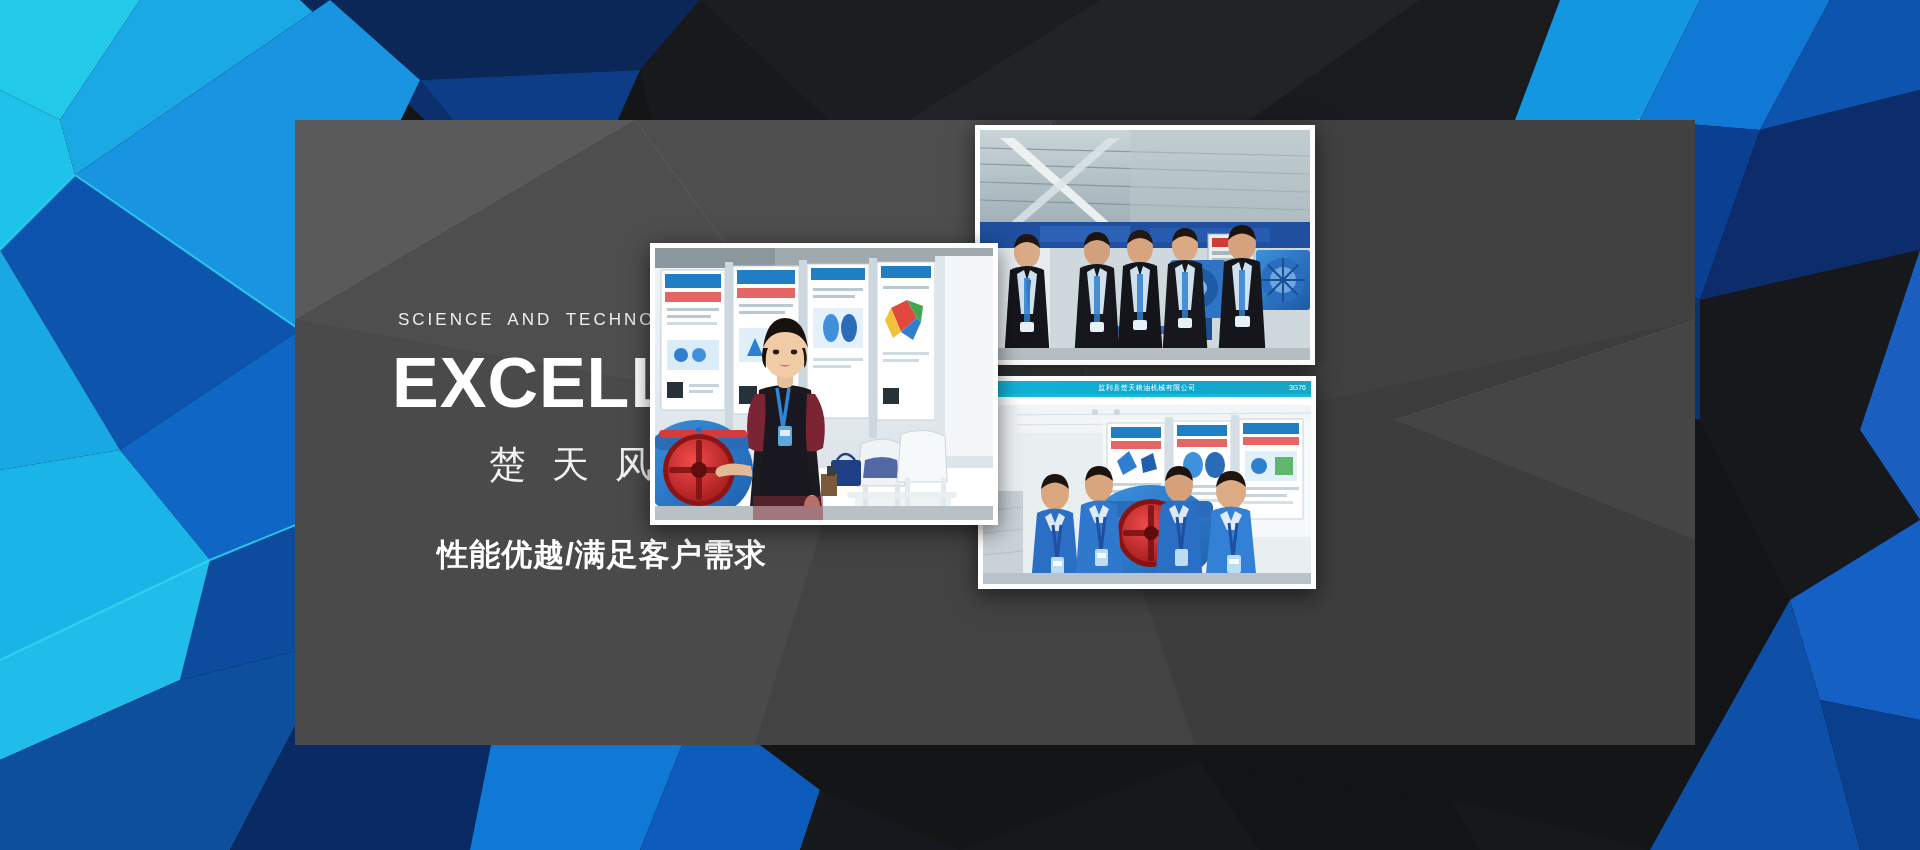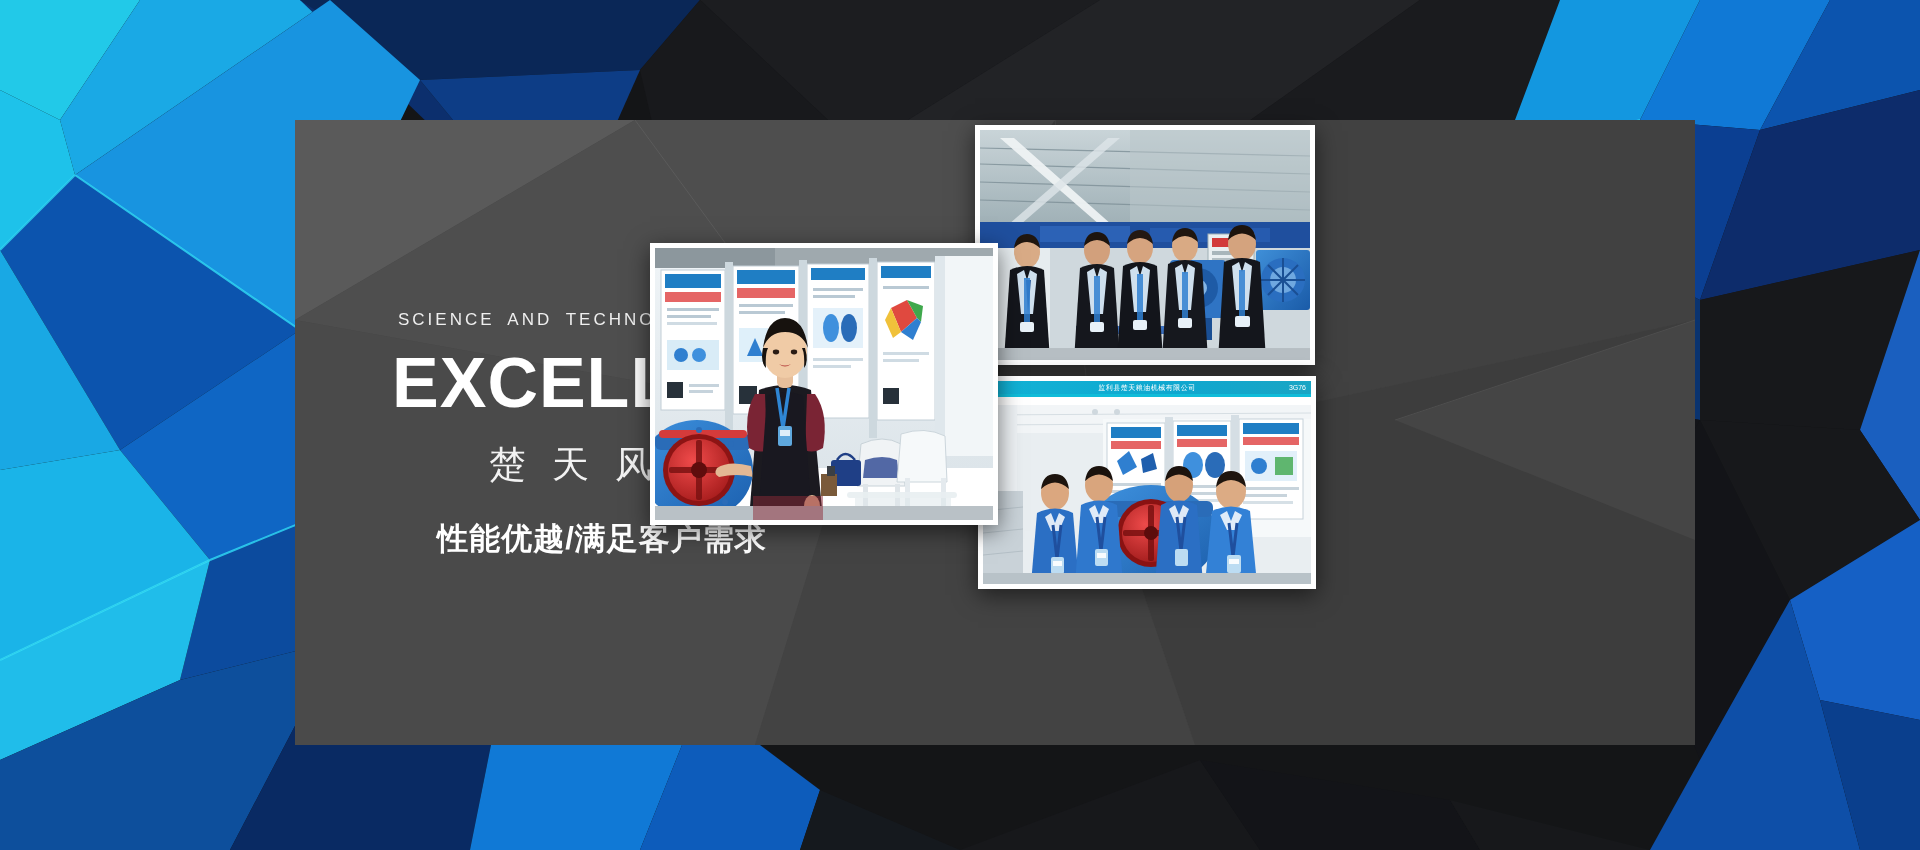--- a/index.html
+++ b/index.html
@@ -68,21 +68,21 @@
   .subline {
     margin-top: 22px;
     font-size: 37px;
     font-weight: 400;
     letter-spacing: 26px;
     color: #f2f2f2;
     white-space: nowrap;
     padding-left: 26px;
   }
   .tagline {
-    margin-top: 28px;
+    margin-top: 44px;
     font-size: 31px;
     font-weight: 700;
     letter-spacing: 1px;
     color: #ffffff;
     white-space: nowrap;
   }
 
   
   .photo {
     position: absolute;

